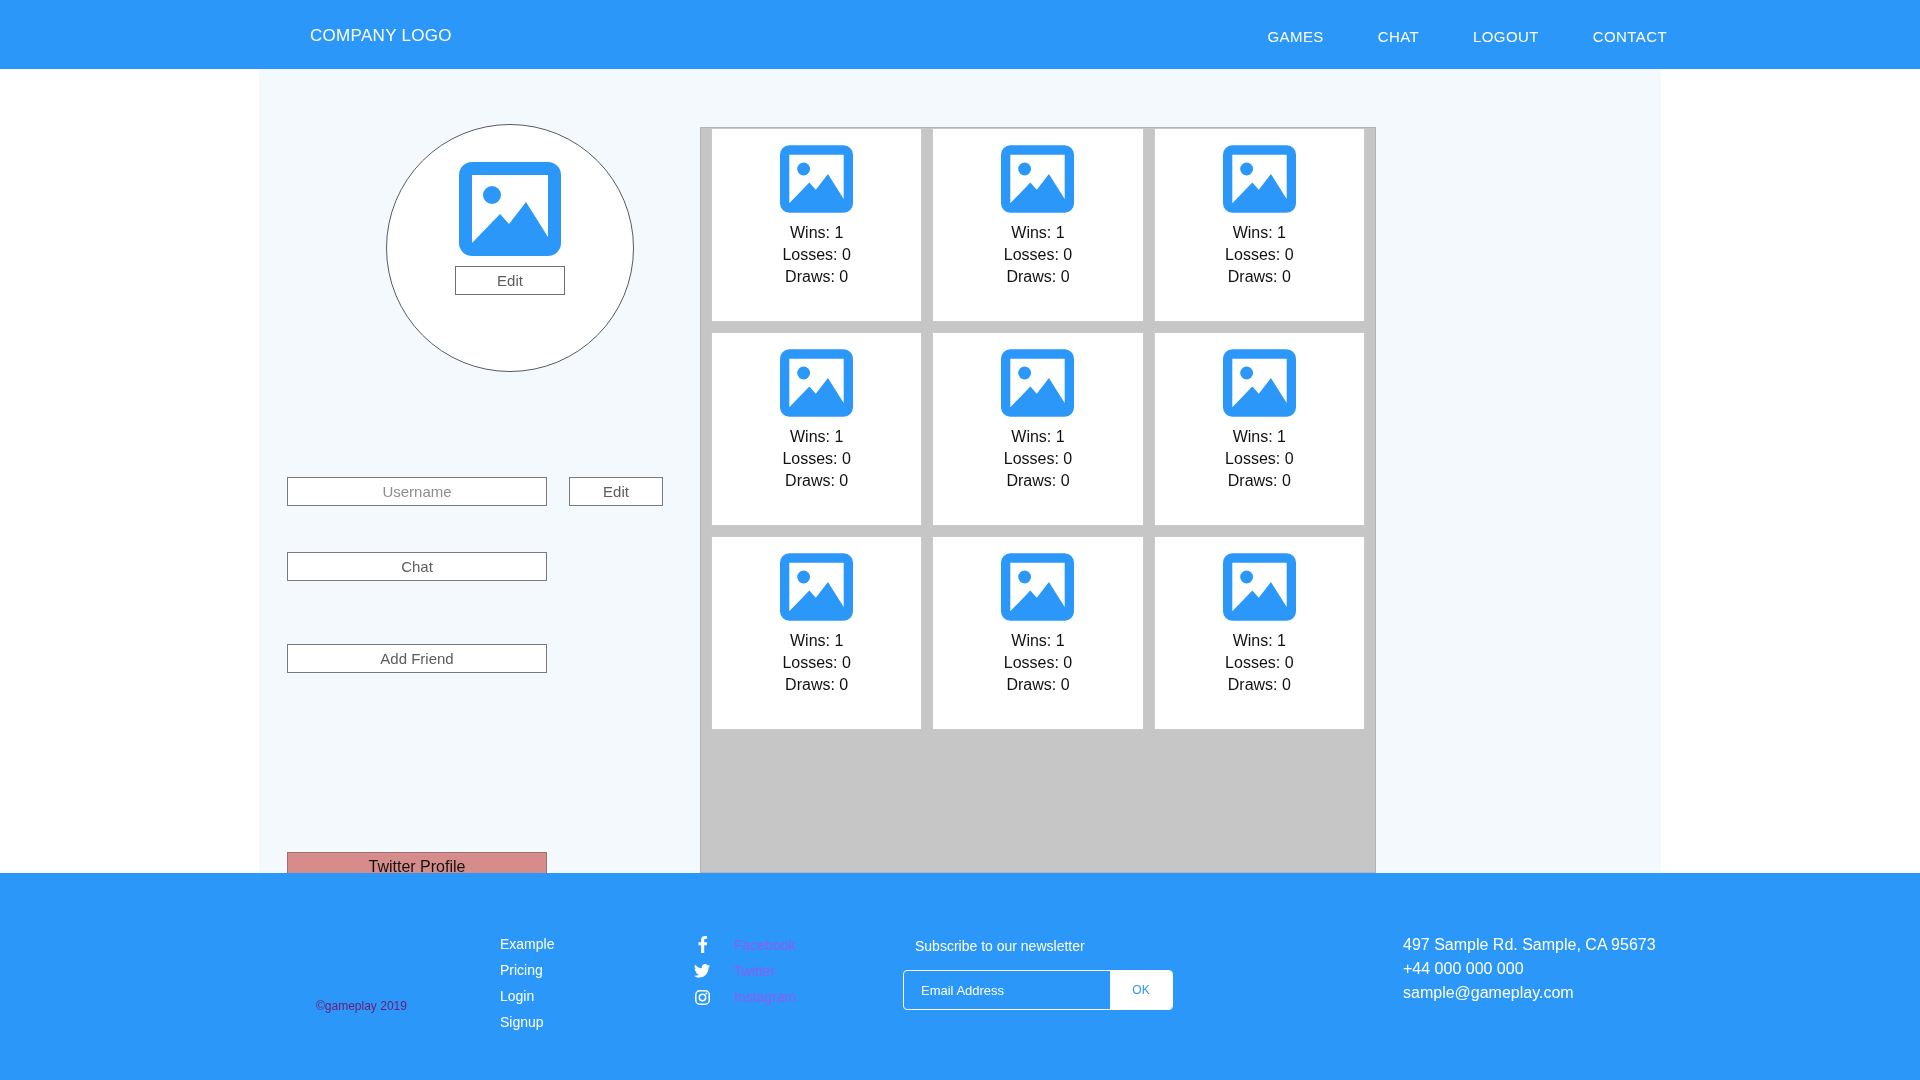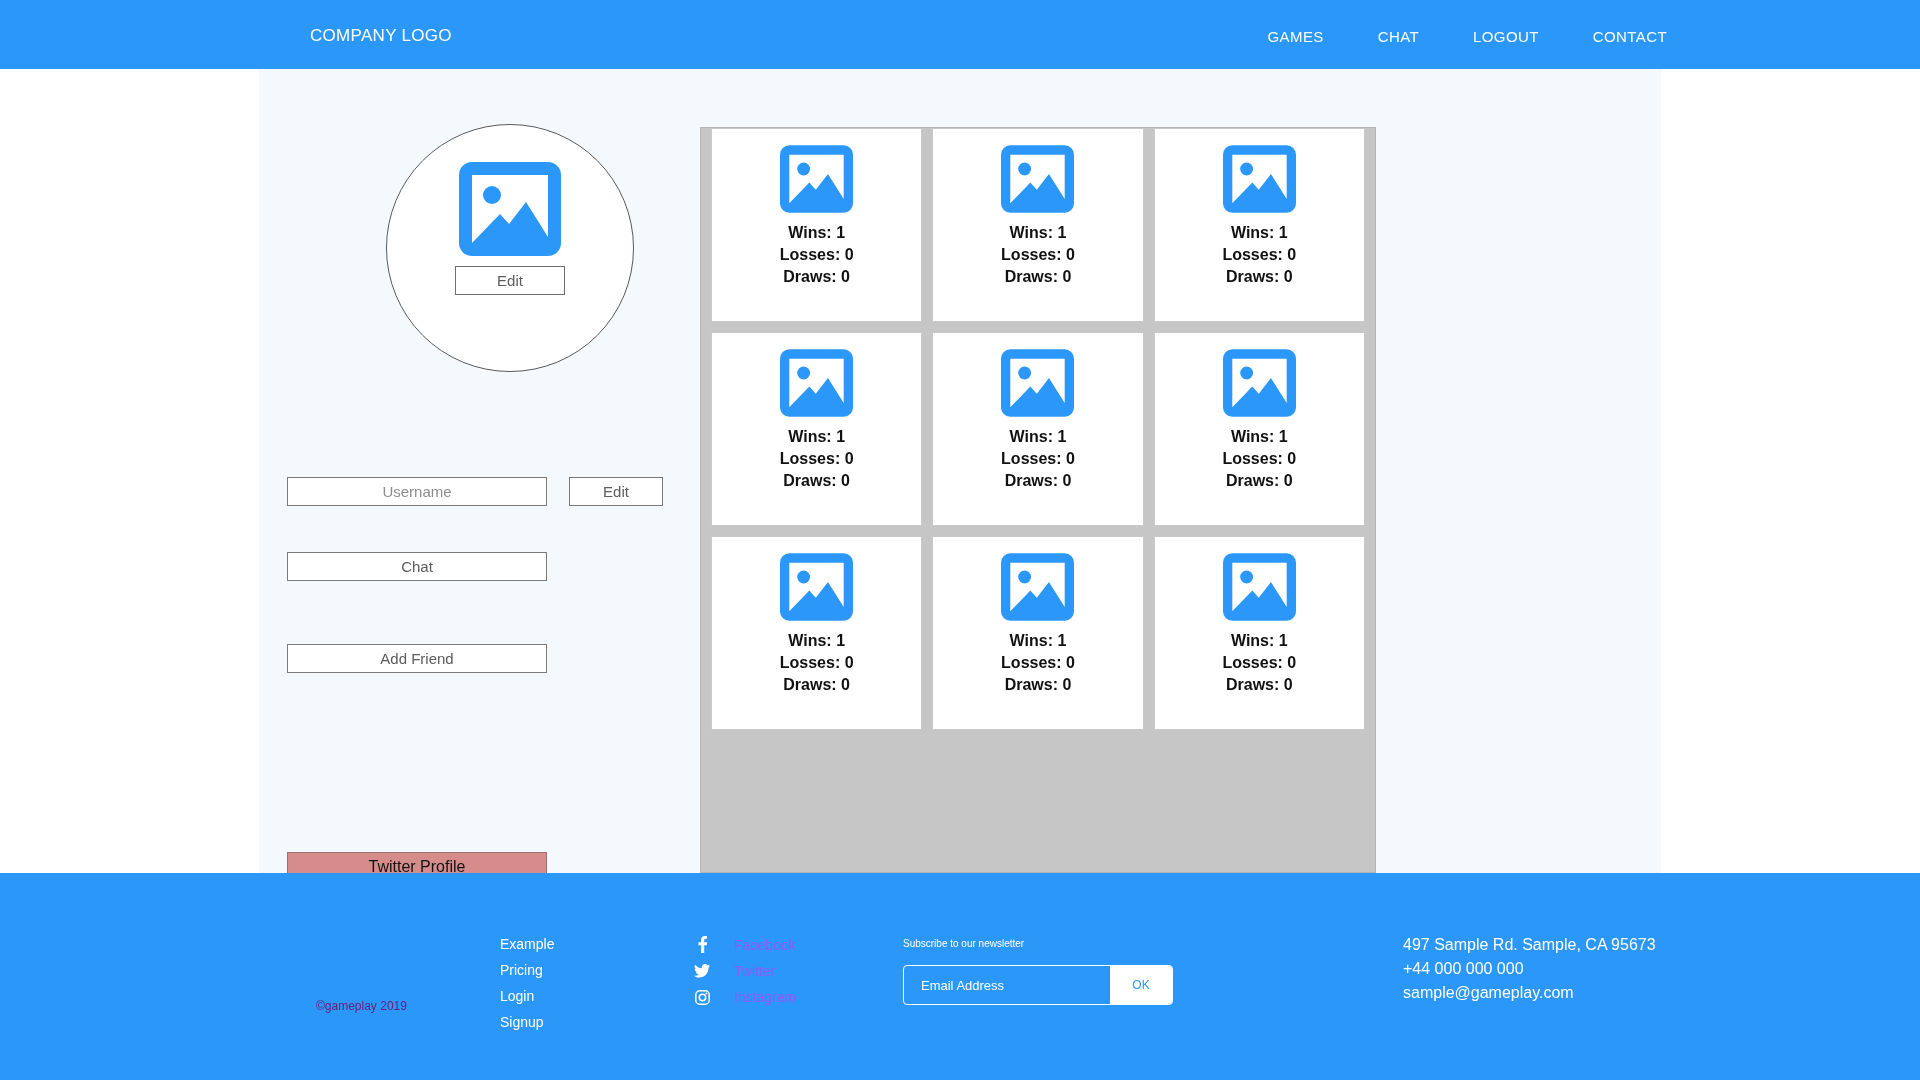--- a/index.html
+++ b/index.html
@@ -111,21 +111,20 @@
     display:grid;
     grid-template-columns: repeat(3, 1fr);
     gap:10px;
     padding:0 10px;
   }
   .game-card {
     background:#ffffff; border:1px solid #c9c9c9;
     height:194px;
     display:flex; flex-direction:column; align-items:center;
     padding-top:16px;
-    font-weight:bold;
   }
   .game-stats {
     margin-top:9px;
     color:#111111; font-size:16px; line-height:1.37; text-align:center;
   }
 
   
   .ph {
     display:block;
   }
@@ -153,21 +152,21 @@
   .social-row {
     display:flex; align-items:center; gap:24px; cursor:pointer;
   }
   .social-ico {
     width:16px; display:flex; align-items:center; justify-content:center;
     color:#ffffff;
   }
   .social-label { font-size:14px; color:#8b5cf6; white-space:nowrap; }
 
   .newsletter { position:absolute; left:903px; top:938px; }
-  .news-title { font-size:10px; color:#ffffff; }
+  .news-title { font-size:14px; color:#ffffff;margin-left:12px; }
   .news-form {
     margin-top:16px;
     display:flex; width:270px; height:40px;
     border:1px solid #ffffff; border-radius:4px; overflow:hidden;
   }
   .news-input {
     flex:1; background:transparent; border:none; outline:none;
     color:#ffffff; font-size:13px; padding-left:17px;
     font-family:"Liberation Sans", sans-serif;
   }

